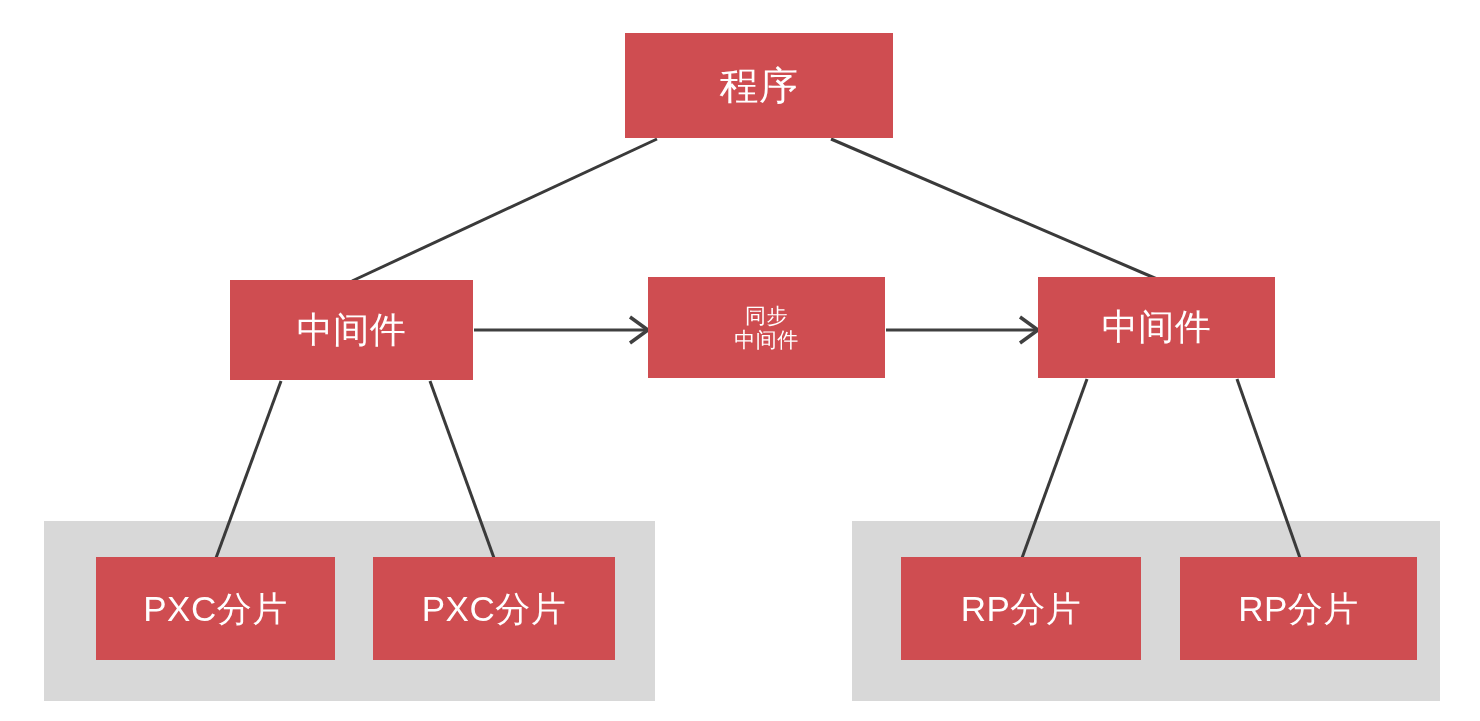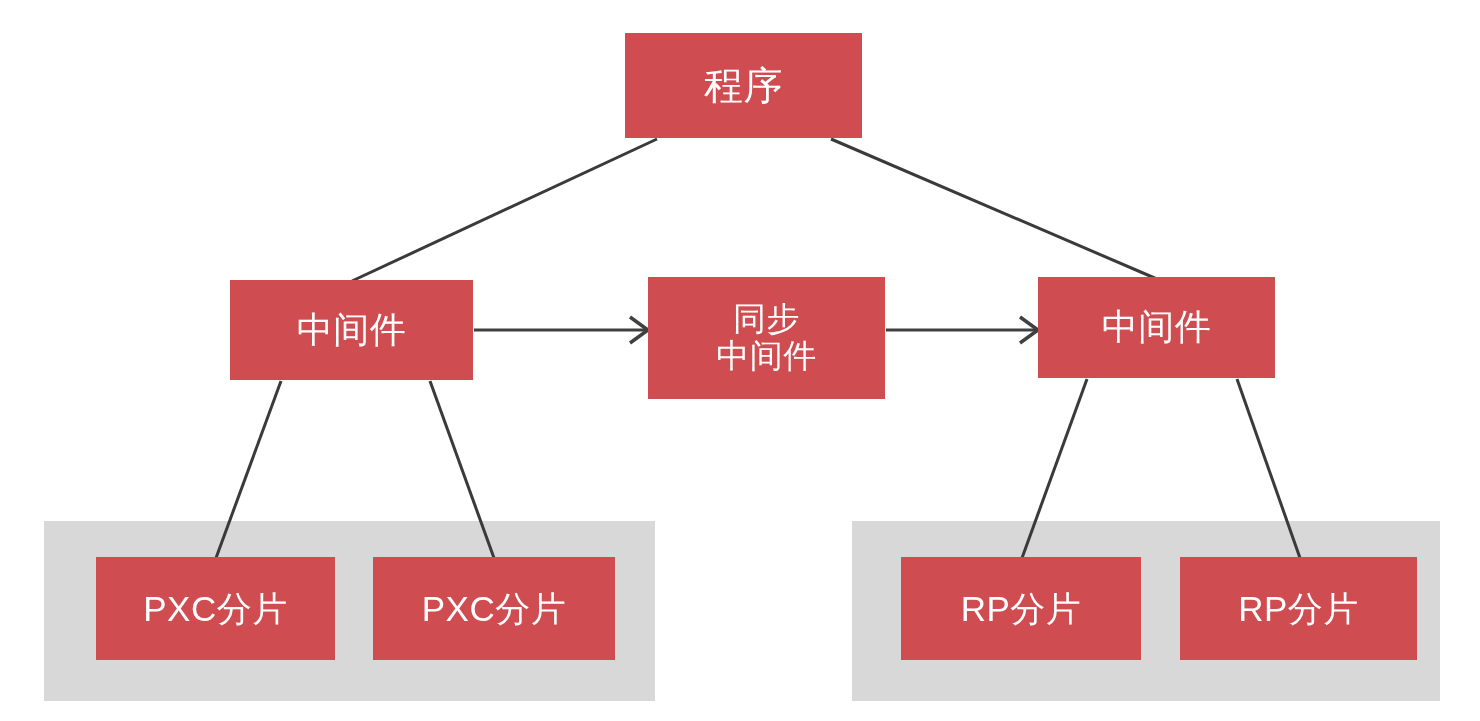--- a/index.html
+++ b/index.html
@@ -59,23 +59,23 @@
     fill: none;
   }
   .edge-arrow-head {
     stroke: #404040;
     stroke-width: 3.5;
     fill: none;
     stroke-linecap: butt;
     stroke-linejoin: miter;
   }
   
-  #node-program      { left: 625px; top: 33px;  width: 237px; height: 105px; font-size: 39px; }
+  #node-program      { left: 625px; top: 33px;  width: 268px; height: 105px; font-size: 39px; }
   #node-middleware-left   { left: 230px; top: 280px; width: 243px; height: 100px; font-size: 36px; }
-  #node-sync-middleware   { left: 648px; top: 277px; width: 237px; height: 122px; font-size: 33px; }
+  #node-sync-middleware   { left: 648px; top: 277px; width: 237px; height: 101px; font-size: 21px; }
   #node-middleware-right  { left: 1038px; top: 277px; width: 237px; height: 101px; font-size: 36px; }
   #group-left   { left: 44px;  top: 521px; width: 611px; height: 180px; }
   #group-right  { left: 852px; top: 521px; width: 588px; height: 180px; }
   #node-pxc-shard-1 { left: 96px;  top: 557px; width: 239px; height: 103px; font-size: 35px; }
   #node-pxc-shard-2 { left: 373px; top: 557px; width: 242px; height: 103px; font-size: 35px; }
   #node-rp-shard-1  { left: 901px; top: 557px; width: 240px; height: 103px; font-size: 35px; }
   #node-rp-shard-2  { left: 1180px; top: 557px; width: 237px; height: 103px; font-size: 35px; }
 </style>
 </head>
 <body>

